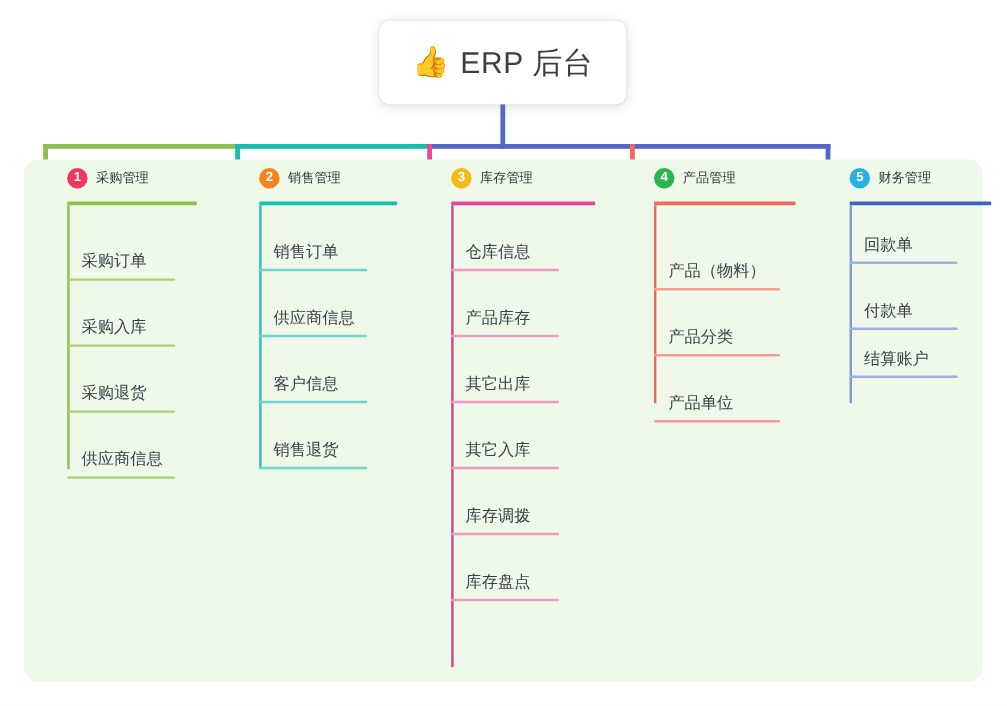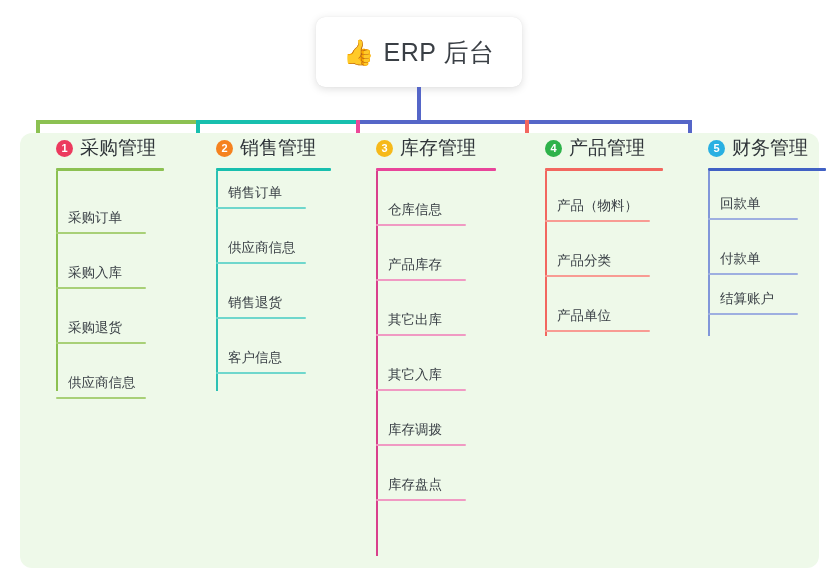--- a/index.html
+++ b/index.html
@@ -85,21 +85,21 @@
     height: 17px;
     border-radius: 50%;
     color: #ffffff;
     font-size: 11px;
     line-height: 17px;
     text-align: center;
     font-weight: 600;
     flex: 0 0 auto;
   }
   .col-title {
-    font-size: 19px;
+    font-size: 11px;
     color: #2f3439;
     white-space: nowrap;
     font-family: Liberation Mono, monospace;
   }
   .header-rule {
     height: 3px;
     margin-top: 5px;
     border-radius: 1px;
   }
 
@@ -178,35 +178,35 @@
           </div>
         </div>
       </div>
       <div class="column" style="left: 178px; width: 145px;">
         <div class="col-header" style="padding-left: 18px;">
           <span class="badge" style="background: rgb(245, 130, 31);">2</span>
           <span class="col-title">销售管理</span>
         </div>
         <div class="header-rule" style="background: rgb(24, 191, 174); width: 115px; margin-left: 18px;"></div>
         <div class="spine" style="background: rgb(44, 193, 180); left: 18px; height: 220px;"></div>
-        <div style="position: absolute; top: 21px; left: 0px; right: 0px;">
+        <div style="position: absolute; top: 38px; left: 0px; right: 0px;">
           <div class="leaf" style="height: 55px;">
             <span class="leaf-label">销售订单</span>
             <div class="leaf-rule" style="background: rgb(111, 215, 204); width: 90px;"></div>
           </div>
           <div class="leaf" style="height: 55px;">
             <span class="leaf-label">供应商信息</span>
             <div class="leaf-rule" style="background: rgb(111, 215, 204); width: 90px;"></div>
           </div>
           <div class="leaf" style="height: 55px;">
+            <span class="leaf-label">客户信息</span>
+            <div class="leaf-rule" style="background: rgb(111, 215, 204); width: 90px;"></div>
+          </div>
+          <div class="leaf" style="height: 55px;">
             <span class="leaf-label">销售退货</span>
-            <div class="leaf-rule" style="background: rgb(111, 215, 204); width: 90px;"></div>
-          </div>
-          <div class="leaf" style="height: 55px;">
-            <span class="leaf-label">客户信息</span>
             <div class="leaf-rule" style="background: rgb(111, 215, 204); width: 90px;"></div>
           </div>
         </div>
       </div>
       <div class="column" style="left: 338px; width: 150px;">
         <div class="col-header" style="padding-left: 18px;">
           <span class="badge" style="background: rgb(246, 185, 26);">3</span>
           <span class="col-title">库存管理</span>
         </div>
         <div class="header-rule" style="background: rgb(232, 69, 154); width: 120px; margin-left: 18px;"></div>
@@ -238,21 +238,21 @@
           </div>
         </div>
       </div>
       <div class="column" style="left: 507px; width: 148px;">
         <div class="col-header" style="padding-left: 18px;">
           <span class="badge" style="background: rgb(46, 178, 74);">4</span>
           <span class="col-title">产品管理</span>
         </div>
         <div class="header-rule" style="background: rgb(242, 103, 95); width: 118px; margin-left: 18px;"></div>
         <div class="spine" style="background: rgb(242, 103, 95); left: 18px; height: 165px;"></div>
-        <div style="position: absolute; top: 34px; left: 0px; right: 0px;">
+        <div style="position: absolute; top: 54px; left: 0px; right: 0px;">
           <div class="leaf" style="height: 55px;">
             <span class="leaf-label">产品（物料）</span>
             <div class="leaf-rule" style="background: rgb(248, 155, 147); width: 105px;"></div>
           </div>
           <div class="leaf" style="height: 55px;">
             <span class="leaf-label">产品分类</span>
             <div class="leaf-rule" style="background: rgb(248, 155, 147); width: 105px;"></div>
           </div>
           <div class="leaf" style="height: 55px;">
             <span class="leaf-label">产品单位</span>

